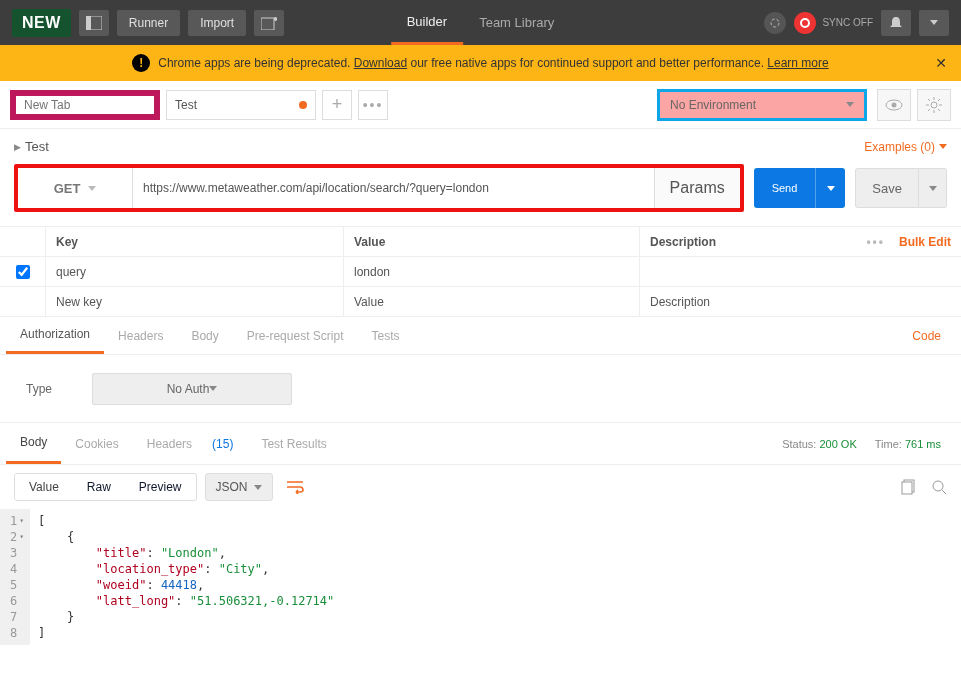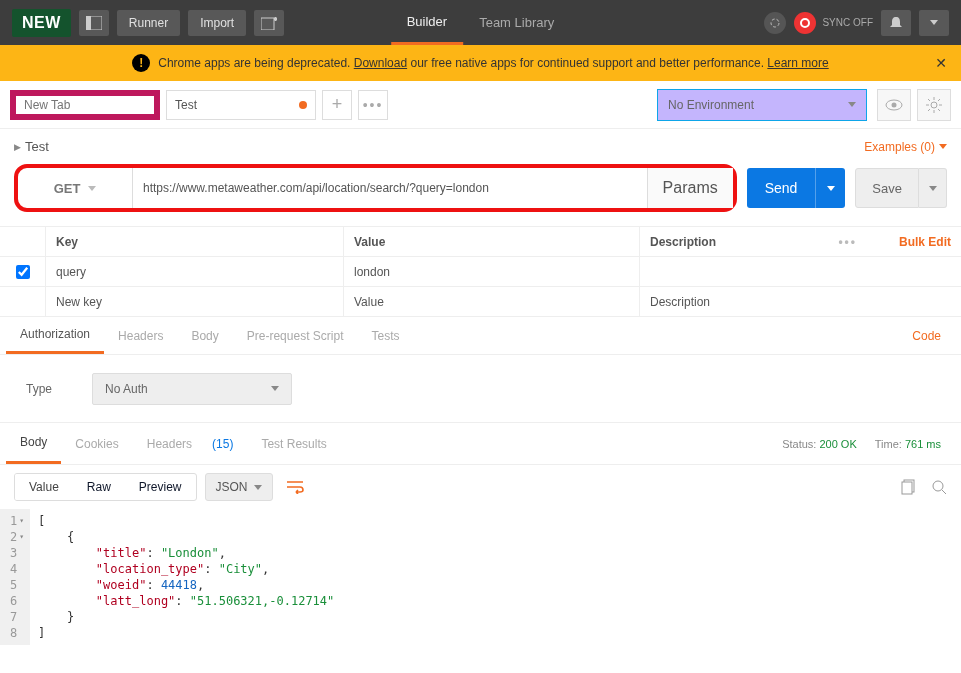--- a/index.html
+++ b/index.html
@@ -23,61 +23,61 @@
   .banner a { color:#333; text-decoration:underline; }
   .banner-close { position:absolute; right:14px; top:10px; font-size:14px; color:#333; cursor:pointer;}
   .banner-warn { width:18px; height:18px; border-radius:50%; background:#000; color:#fdb515; display:flex; align-items:center; justify-content:center; font-size:12px; font-weight:700;}
   
   .envrow { height:48px; display:flex; align-items:center; padding:6px 10px; gap:6px; border-bottom:1px solid #eee;}
   .tab-input { width:150px; height:30px; border:6px solid #be185d; padding:0 8px; font-size:12px; color:#0f172a;}
   .tab-chip { width:150px; height:30px; border:1px solid #ddd; padding:0 8px; display:flex; align-items:center; gap:6px;}
   .tab-chip .dot { width:8px; height:8px; border-radius:50%; background:#f26b21; margin-left:auto;}
   .sq-btn { width:30px; height:30px; border:1px solid #ddd; display:flex; align-items:center; justify-content:center; color:#aaa; font-size:18px;}
   .envrow .flex { flex:1;}
-  .env-select { width:210px; height:32px; border:1px solid #0ea5e9; display:flex; align-items:center; padding:0 10px; color:#666; justify-content:space-between; background:#c4b5fd; margin-right:4px;}
+  .env-select { width:210px; height:32px; border:3px solid #0ea5e9; display:flex; align-items:center; padding:0 10px; color:#666; justify-content:space-between; background:#fca5a5; margin-right:4px;}
   .env-icon { width:34px; height:32px; border:1px solid #ddd; background:#f7f7f7; display:flex; align-items:center; justify-content:center; color:#aaa;}
   
   .rowhead { display:flex; align-items:center; padding:10px 14px; }
   .rowhead .crumb { color:#555; font-size:13px; display:flex; align-items:center; gap:4px;}
   .rowhead .crumb .tri { font-size:9px; color:#888;}
   .examples { margin-left:auto; color:#f26b21; font-size:12px; display:flex; align-items:center; gap:4px;}
   
   .urlbar-wrap { padding:0 14px; margin-bottom:14px; display:flex; gap:10px; align-items:center;}
-  .urlbar { display:flex; border:4px solid #e11; border-radius:13px; flex:1; height:48px; }
+  .urlbar { display:flex; border:4px solid #e11; border-radius:2px; flex:1; height:48px; }
   .method { width:115px; border-right:1px solid #ddd; display:flex; align-items:center; justify-content:center; gap:8px; color:#777; font-weight:600; font-size:13px;}
   .urlinput { flex:1; border:none; padding:0 10px; font-size:12px; color:#555; outline:none;}
   .params-btn { width:86px; border-left:1px solid #ddd; display:flex; align-items:center; justify-content:center; font-size:16px; color:#555; background:#fafafa;}
   .send-group { display:flex;}
-  .send { background:#0b78e3; color:#fff; padding:0 18px; height:40px; display:flex; align-items:center; border-radius:3px 0 0 3px; font-size:14px;}
+  .send { background:#0b78e3; color:#fff; padding:0 18px; height:40px; display:flex; align-items:center; border-radius:3px 0 0 3px; font-size:11px;}
   .send-caret { background:#0b78e3; border-left:1px solid rgba(255,255,255,.3); width:30px; height:40px; display:flex; align-items:center; justify-content:center; color:#fff; border-radius:0 3px 3px 0;}
   .save-group { display:flex;}
   .save { background:#eee; border:1px solid #ddd; color:#666; padding:0 16px; height:40px; display:flex; align-items:center; border-radius:3px 0 0 3px; font-size:13px;}
   .save-caret { background:#eee; border:1px solid #ddd; border-left:none; width:28px; height:40px; display:flex; align-items:center; justify-content:center; color:#888; border-radius:0 3px 3px 0;}
   
   .ptable { border-top:1px solid #eee; }
   .ptable .prow { display:flex; border-bottom:1px solid #eee; height:30px; align-items:stretch;}
   .ptable .pcol { border-right:1px solid #eee; padding:0 10px; display:flex; align-items:center; font-size:12px; color:#555;}
   .pcol.chk { width:46px; justify-content:center;}
   .pcol.key { width:298px;}
   .pcol.val { width:296px;}
   .pcol.desc { flex:1; border-right:none;}
   .ptable .phead { font-weight:600; color:#666;}
   .ptable .phead .extras { margin-left:auto; display:flex; gap:14px; align-items:center;}
-  .bulk { color:#f26b21; font-size:12px;margin-left:28px;}
+  .bulk { color:#f26b21; font-size:12px;}
   .ghost { color:#bbb;}
   input[type=checkbox]{ width:14px; height:14px;}
   
   .reqtabs { display:flex; align-items:center; border-bottom:1px solid #eee; height:38px; padding:0 6px; gap:0;}
   .reqtabs .t { padding:0 14px; height:100%; display:flex; align-items:center; color:#aaa; font-size:12px; cursor:pointer;}
   .reqtabs .t.active { color:#555; border-bottom:3px solid #f26b21; font-weight:500;}
   .codelink { margin-left:auto; color:#f26b21; font-size:12px; padding-right:14px;}
   
   .authrow { display:flex; align-items:center; height:68px; padding:0 18px; gap:40px; border-bottom:1px solid #eee;}
   .authrow .lbl { color:#666; font-size:12px; padding-left:8px;}
-  .authsel { width:200px; height:32px; background:#eee; border:1px solid #ddd; display:flex; align-items:center; padding:0 12px; justify-content:space-between; color:#666; border-radius:2px;}
+  .authsel { width:200px; height:32px; background:#eee; border:1px solid #ddd; display:flex; align-items:center; padding:0 12px; justify-content:center; color:#666; border-radius:2px;}
   
   .resptabs { display:flex; align-items:center; height:42px; padding:0 6px; border-bottom:1px solid #eee;}
   .resptabs .t { padding:0 14px; height:100%; display:flex; align-items:center; color:#aaa; font-size:12px; cursor:pointer;}
   .resptabs .t.active { color:#444; border-bottom:3px solid #f26b21;}
   .resptabs .hcount { color:#0b78e3; margin-left:20px;}
   .respmeta { margin-left:auto; display:flex; gap:18px; font-size:11px; padding-right:14px;}
   .respmeta .mlabel { color:#888;}
   .respmeta .mval { color:#1a8f3a;}
   
   .resptool { display:flex; align-items:center; height:44px; padding:0 14px; gap:8px;}

